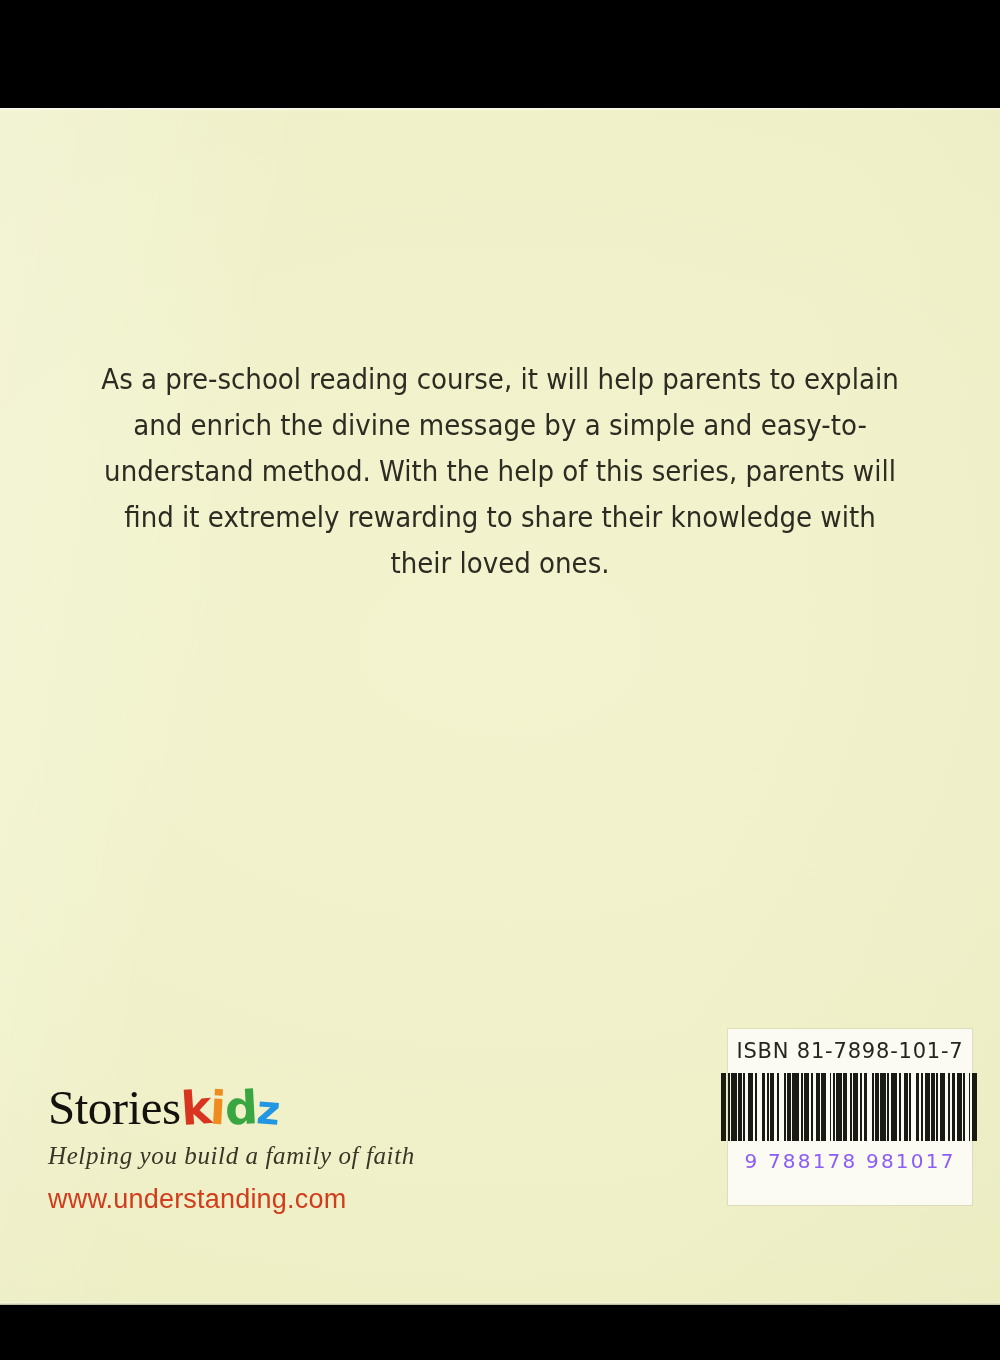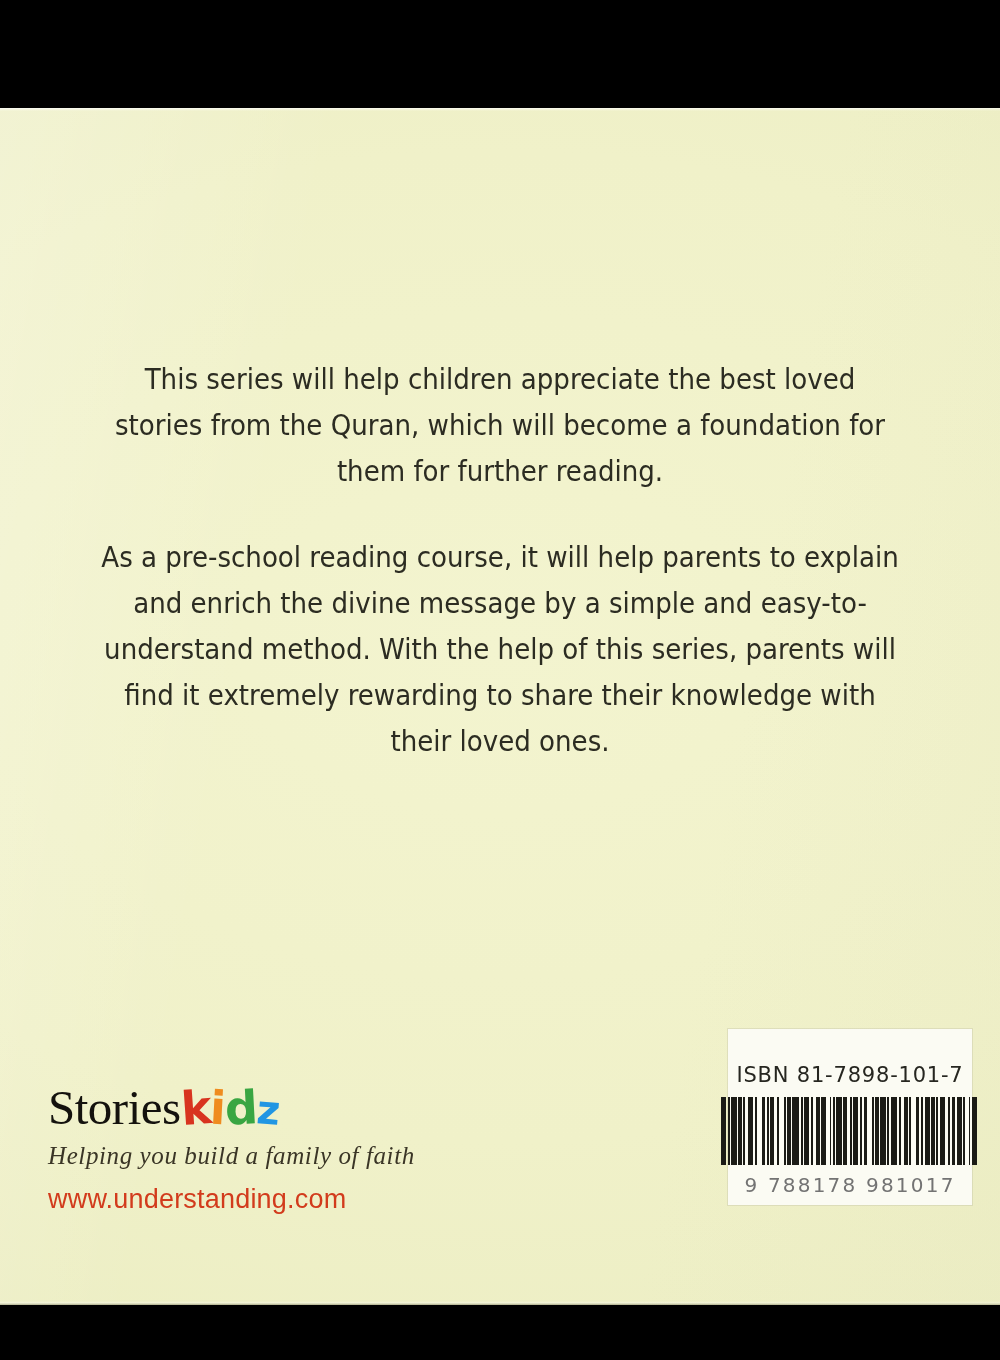--- a/index.html
+++ b/index.html
@@ -174,21 +174,21 @@
     position: absolute;
     right: 28px;
     bottom: 100px;
     width: 244px;
     height: 176px;
     background: #fbfbf3;
     box-shadow: 0 0 0 1px rgba(190,190,160,0.35);
     display: flex;
     flex-direction: column;
     align-items: center;
-    justify-content: flex-end;
+    justify-content: flex-start;
     padding: 10px 0 8px 0;
   }
   .isbn-text {
     font-family: "DejaVu Sans", "Liberation Sans", sans-serif;
     font-size: 21px;
     line-height: 24px;
     color: #262620;
     letter-spacing: 0.8px;
     white-space: nowrap;
   }
@@ -201,40 +201,39 @@
   .barcode-bars i {
     display: block;
     height: 100%;
     background: #1b1b16;
   }
   .barcode-bars i.w { background: transparent; }
   .ean-text {
     font-family: "DejaVu Sans", "Liberation Sans", sans-serif;
     font-size: 20px;
     line-height: 24px;
-    color: #737373;
+    color: #8b5cf6;
     letter-spacing: 2.2px;
     margin-top: 8px;
     white-space: nowrap;
   }
 </style>
 </head>
 <body>
 
 <div class="photo-frame">
 
   <div class="book-cover">
     <div class="cover-top-edge"></div>
     <div class="cover-bottom-edge"></div>
 
     <div class="cover-inner">
 
 
       <div class="blurb">
-        <p>This series will help children appreciate the best loved stories from the Quran, which will become a foundation for them for further reading.</p>
         <p>As a pre-school reading course, it will help parents to explain and enrich the divine message by a simple and easy-to-understand method. With the help of this series, parents will find it extremely rewarding to share their knowledge with their loved ones.</p>
       </div>
 
       <div class="logo-block">
         <div class="logo-wordmark"><span>Stories</span><span class="logo-kidz"><span class="k-k">k</span><span class="k-i">i</span><span class="k-d">d</span><span class="k-z">z</span></span></div>
         <div class="logo-tagline">Helping you build a family of faith</div>
         <div class="logo-url">www.understanding.com</div>
       </div>
 
       <div class="barcode-label">

